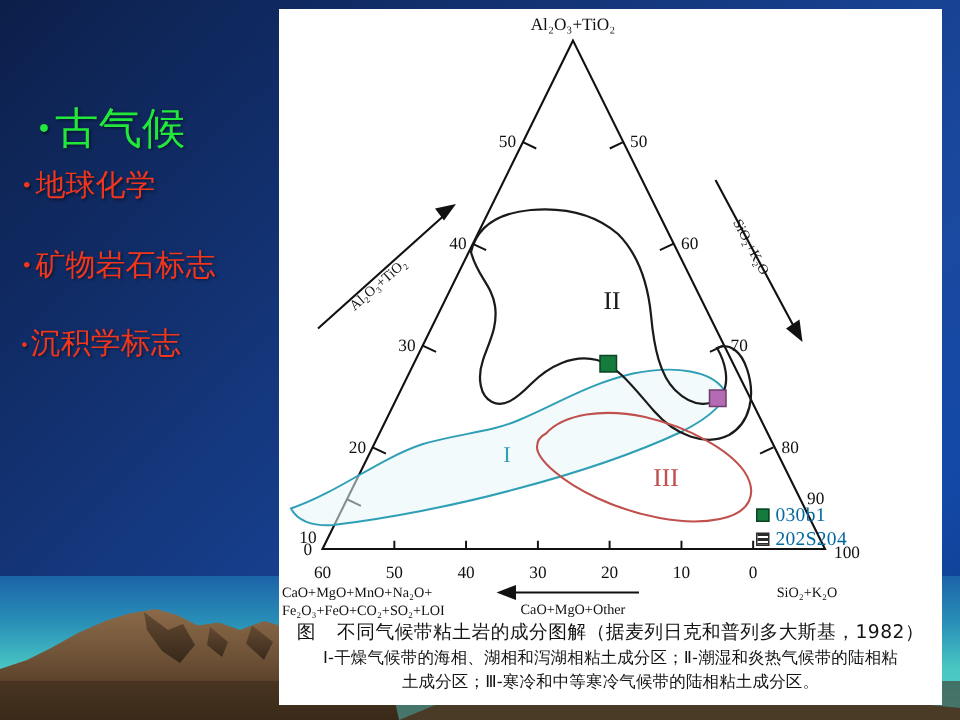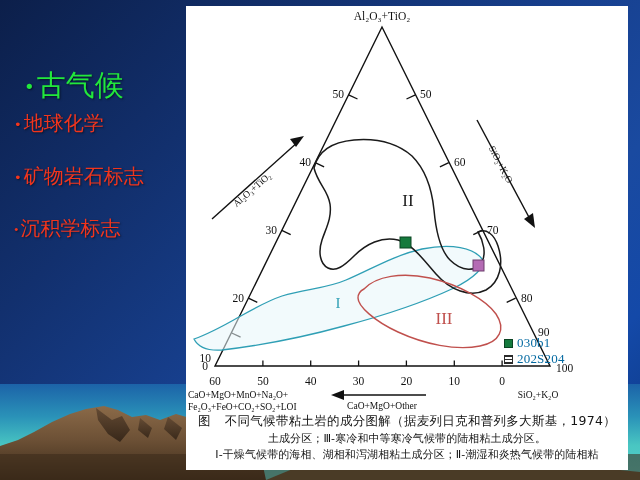--- a/index.html
+++ b/index.html
@@ -289,21 +289,21 @@
         <span class="leg-label">030b1</span>
       </div>
       <div class="leg-row">
         <span class="leg-swatch striped"></span>
         <span class="leg-label">202S204</span>
       </div>
     </div>
 
     <div id="caption">
       <div id="cap-title">
-        <span>图</span><span class="gap"></span><span>不同气候带粘土岩的成分图解（据麦列日克和普列多大斯基，1974）</span>
+        <span>图</span><span class="gap"></span><span>不同气候带粘土岩的成分图解（据麦列日克和普列多大斯基，1982）</span>
       </div>
+      <div class="cap-line">Ⅰ-干燥气候带的海相、湖相和泻湖相粘土成分区；Ⅱ-潮湿和炎热气候带的陆相粘</div>
       <div class="cap-line">土成分区；Ⅲ-寒冷和中等寒冷气候带的陆相粘土成分区。</div>
-      <div class="cap-line">Ⅰ-干燥气候带的海相、湖相和泻湖相粘土成分区；Ⅱ-潮湿和炎热气候带的陆相粘</div>
     </div>
 
   </div>
 
 </div>
 
 </body></html>

